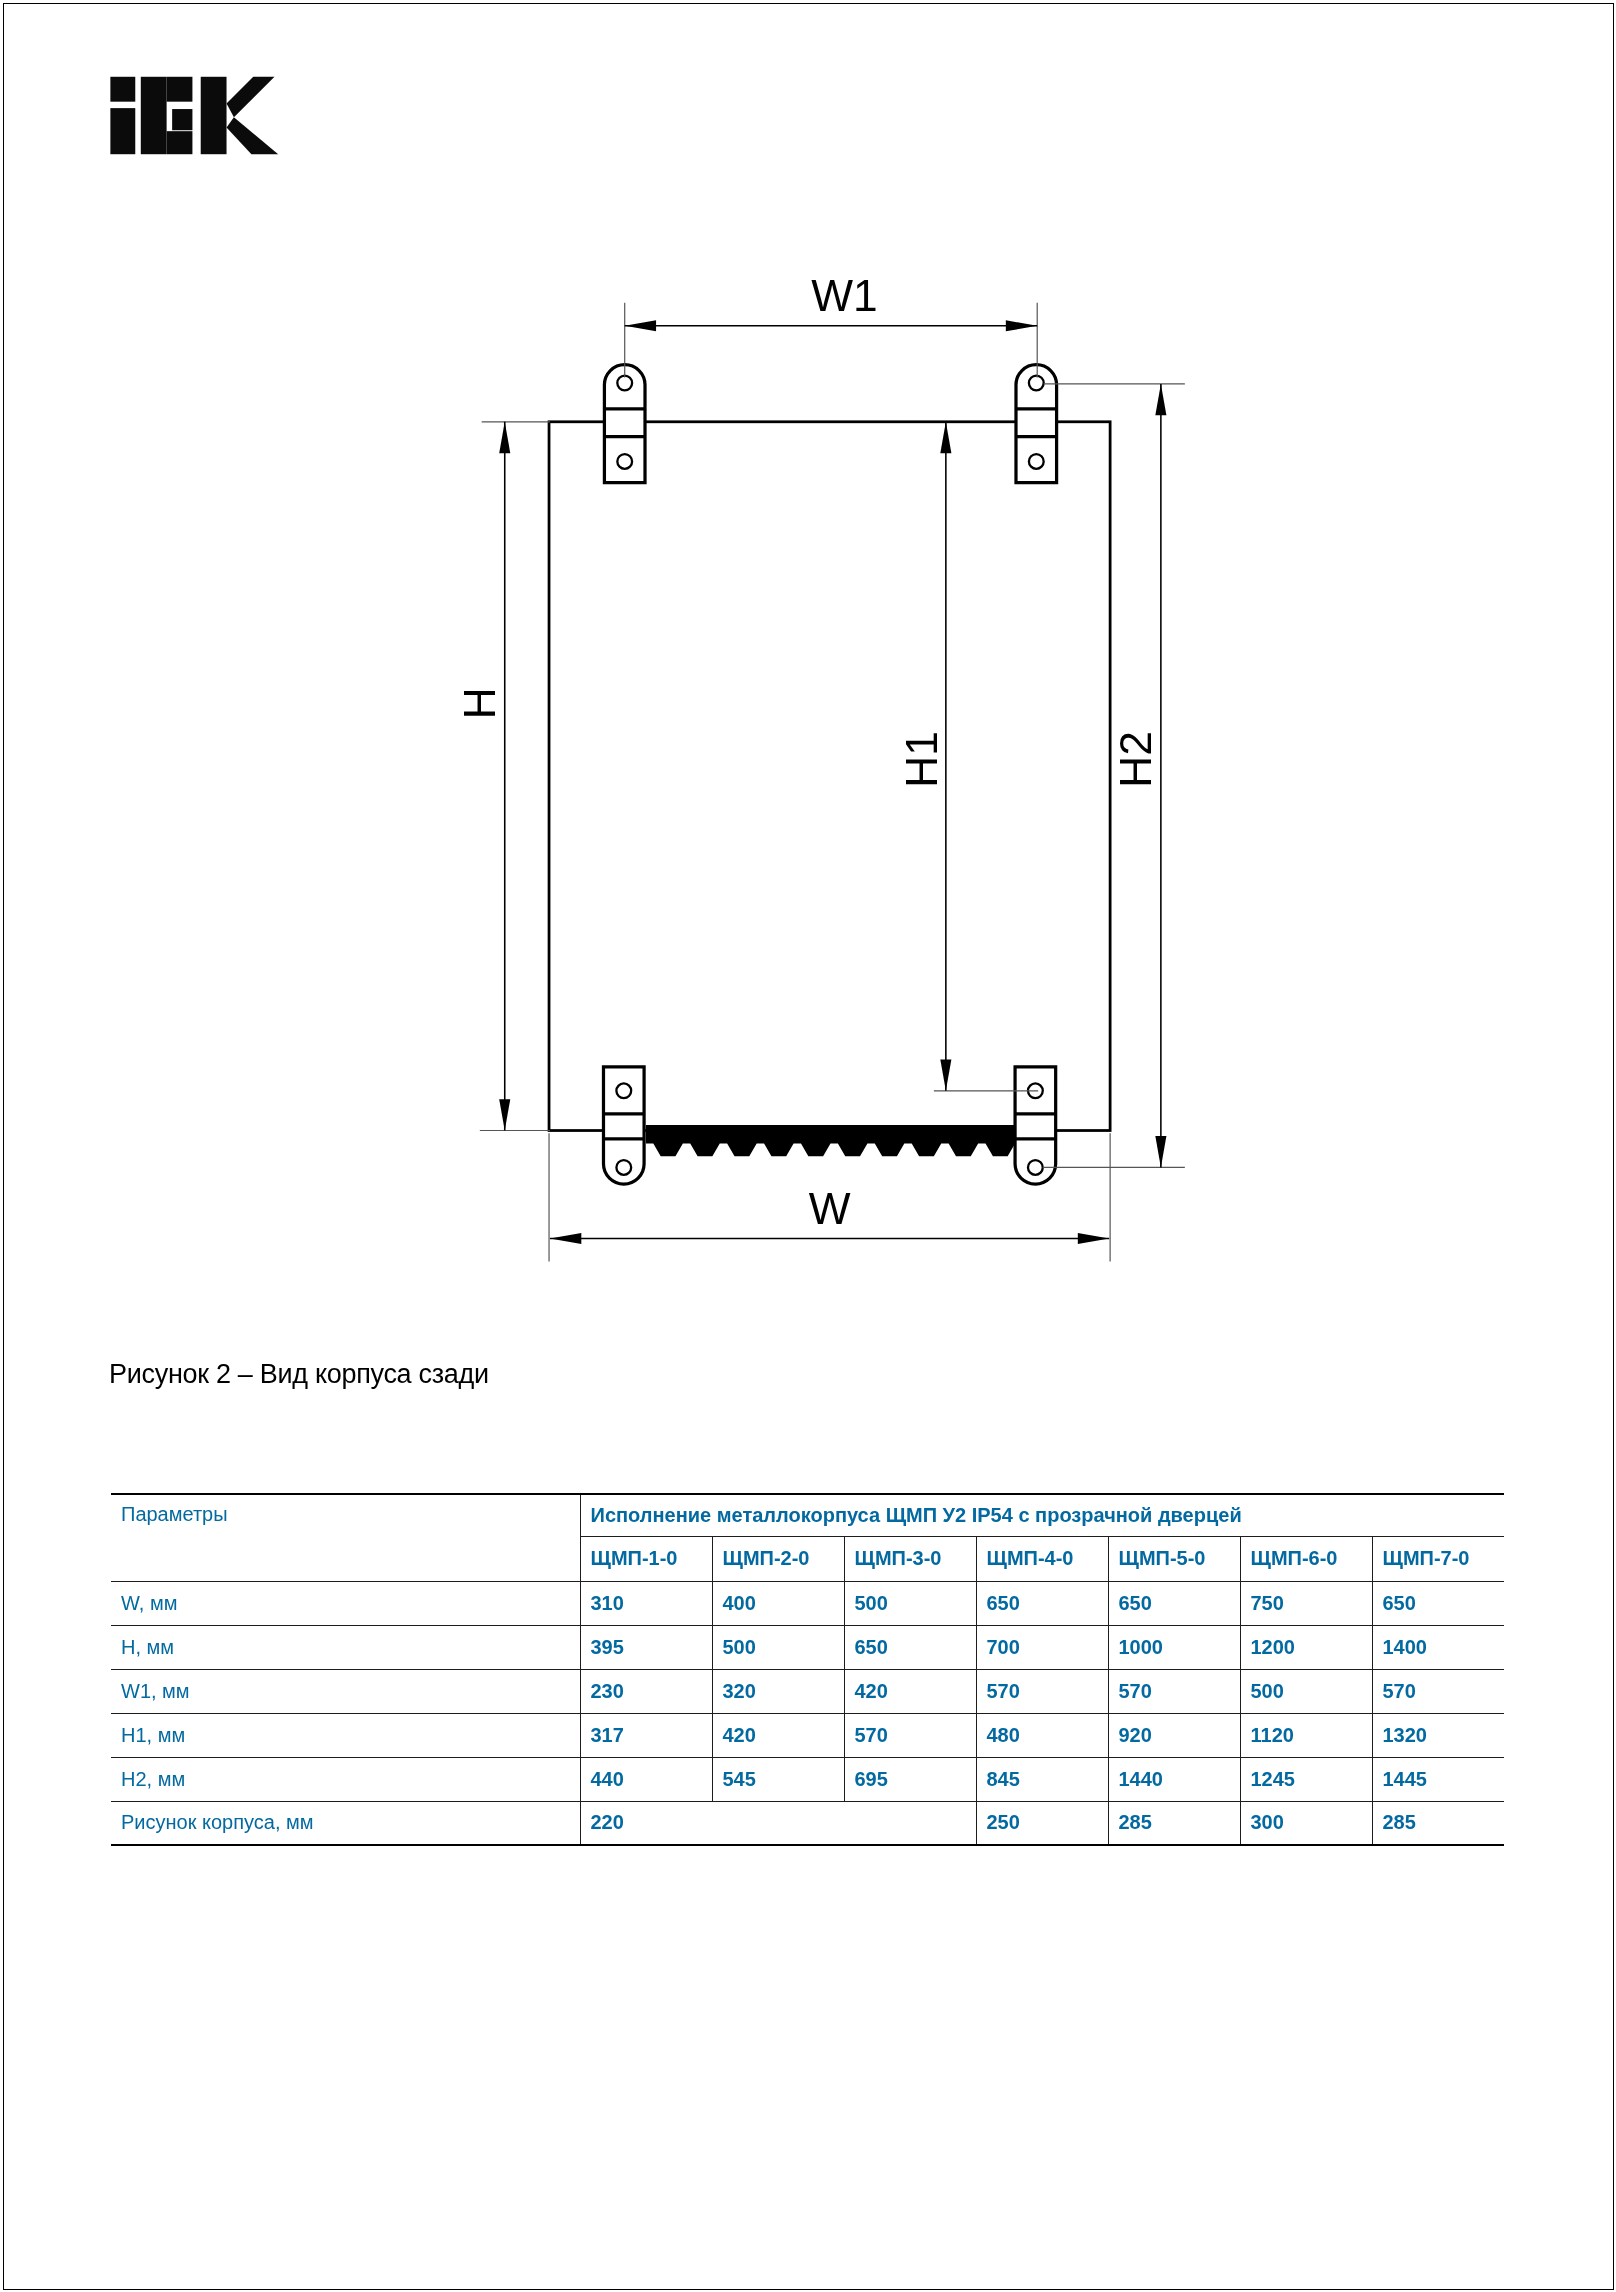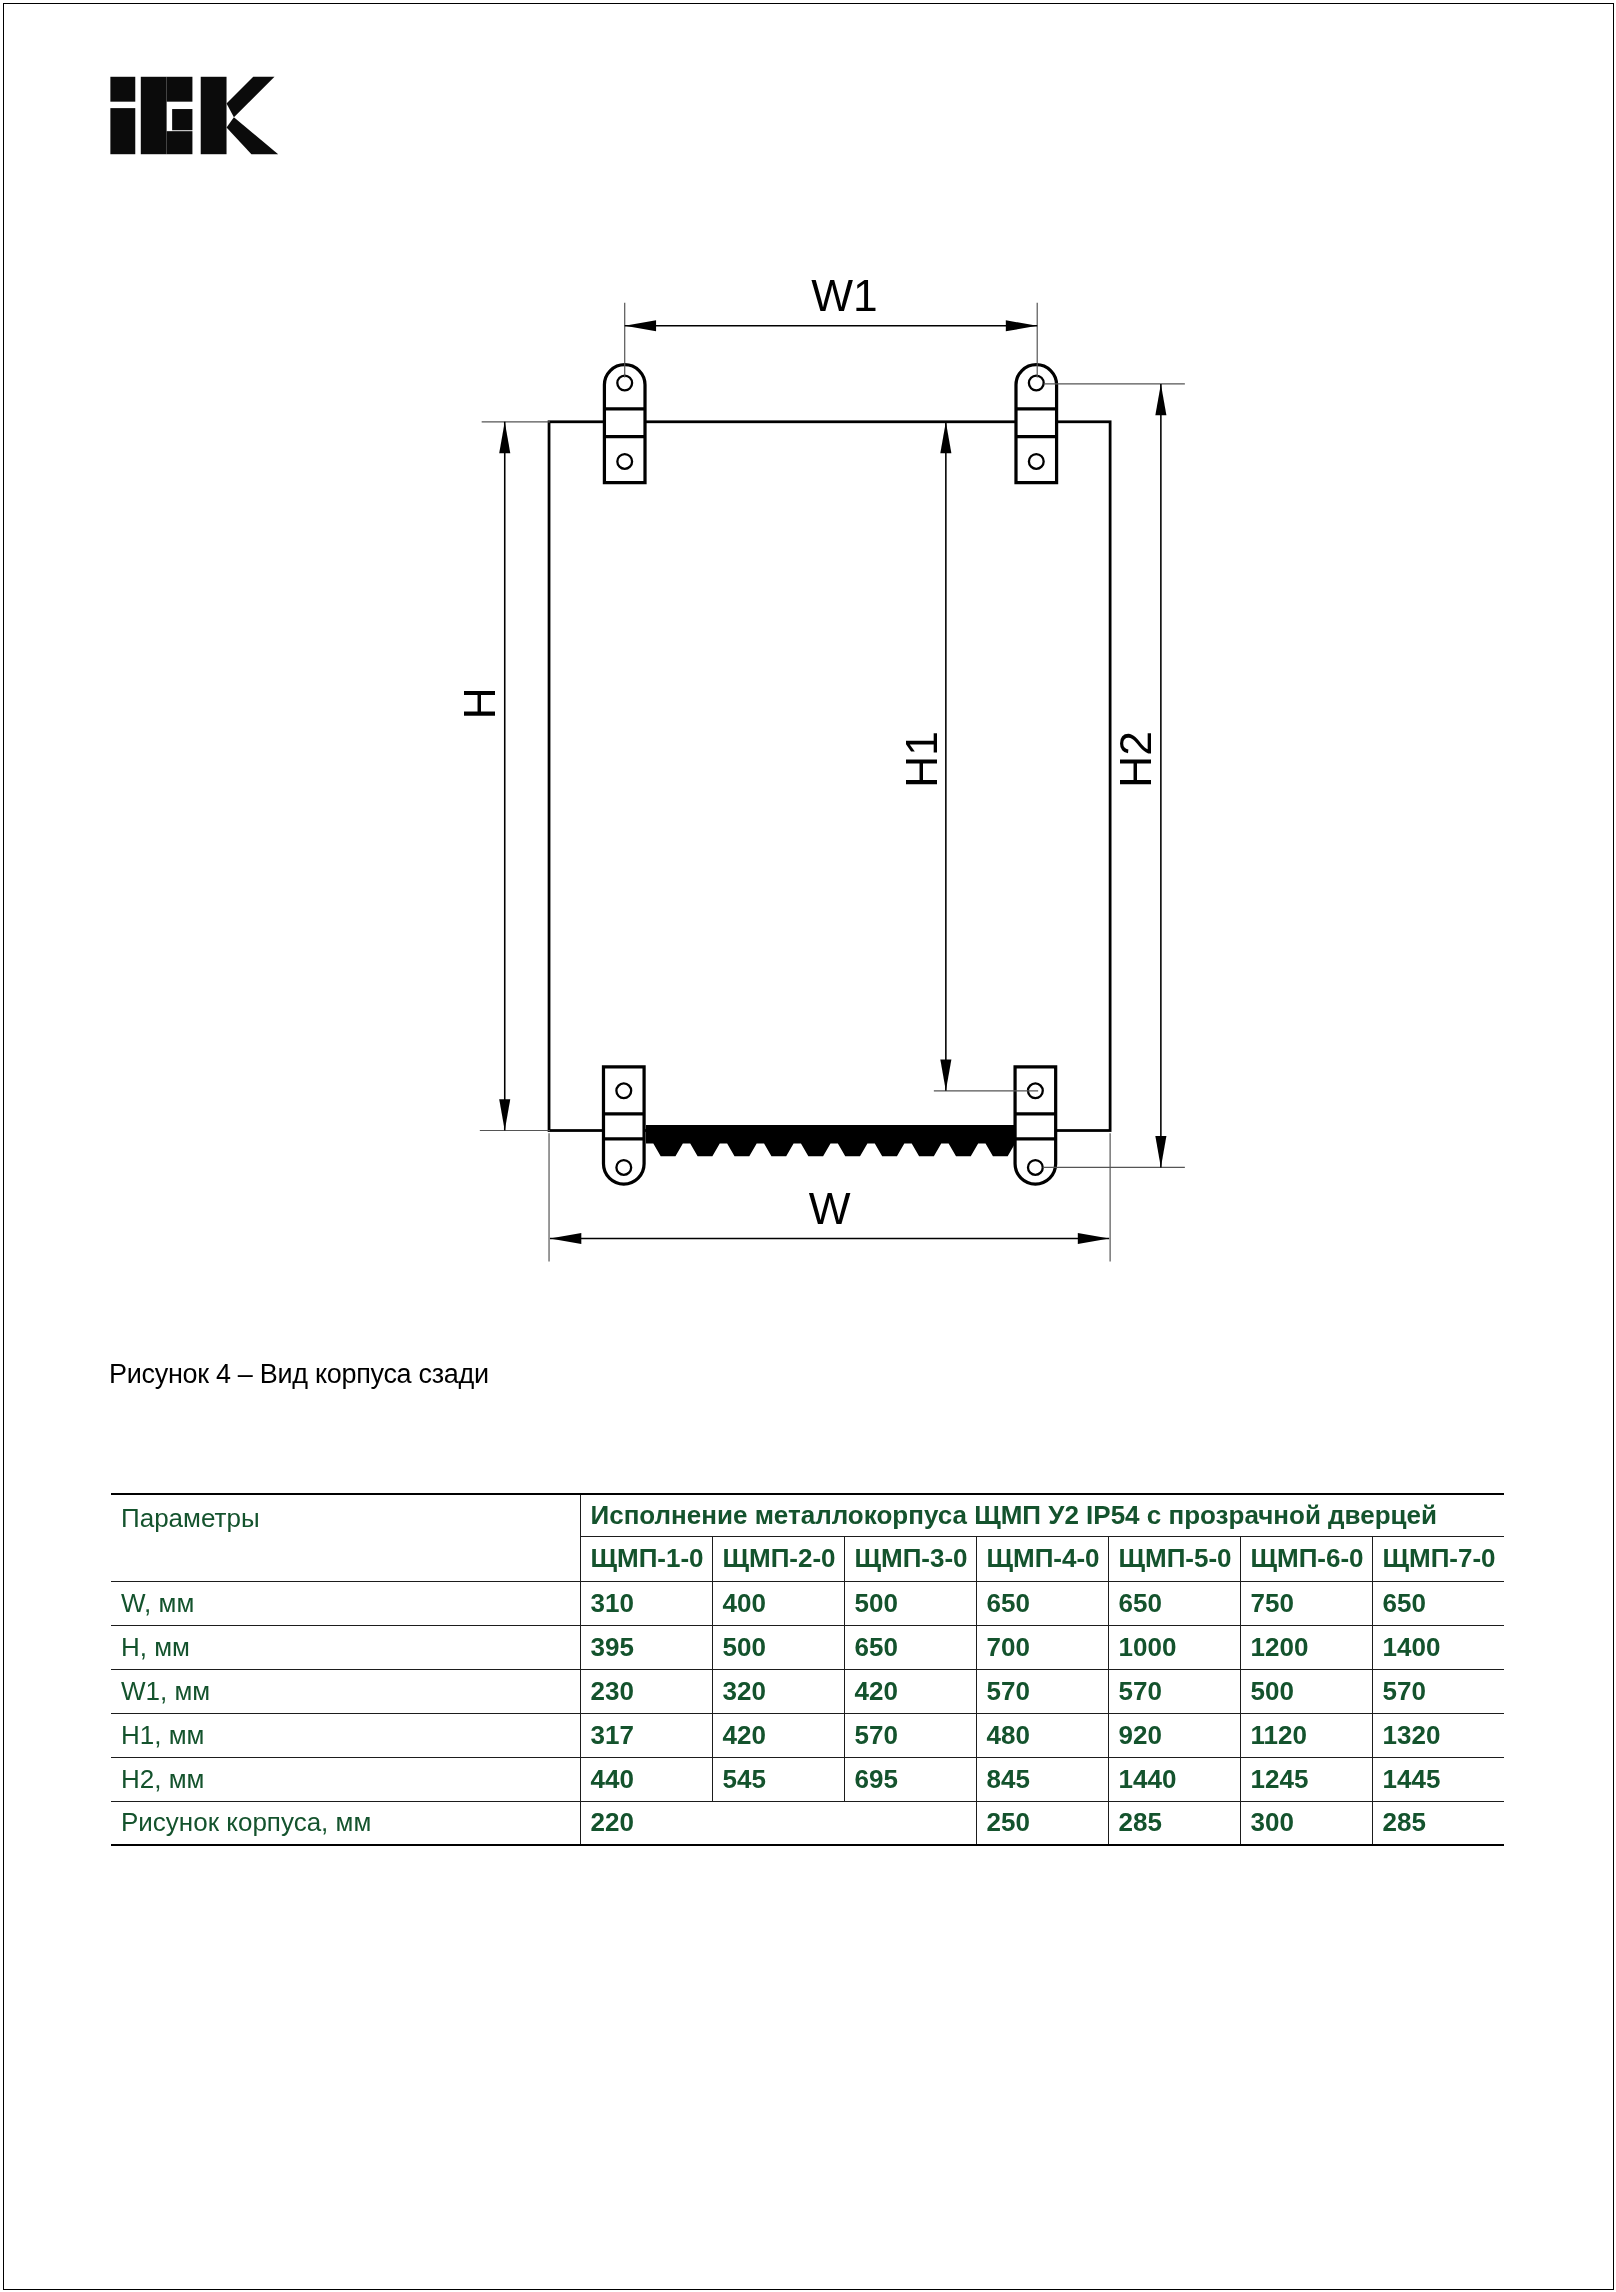--- a/index.html
+++ b/index.html
@@ -27,22 +27,22 @@
     position:absolute; left:109px; top:1359px;
     font-size:27px;
     letter-spacing:-0.3px;
     white-space:nowrap;
   }
   .spec-table {
     position:absolute; left:111px; top:1493px;
     width:1393px;
     border-collapse:collapse;
     table-layout:fixed;
-    font-size:26px;
-    color:#14532d;
+    font-size:20px;
+    color:#0369a1;
   }
   .spec-table col.c-param { width:469px; }
   .spec-table col.c-model { width:132px; }
   .spec-table th, .spec-table td {
     font-weight:normal;
     text-align:left;
     vertical-align:middle;
     padding:1.8px 3.7px 1.8px 10px;
     white-space:nowrap;
     overflow:hidden;
@@ -153,21 +153,21 @@
     <polygon points="1202,1342 1168,1336 1168,1348"></polygon>
   </g>
 
   <text class="dim-label" x="915" y="337" text-anchor="middle">W1</text>
   <text class="dim-label" x="899" y="1326" text-anchor="middle">W</text>
   <text class="dim-label" text-anchor="middle" transform="translate(536,762) rotate(-90)">H</text>
   <text class="dim-label" text-anchor="middle" transform="translate(1015,823) rotate(-90)">H1</text>
   <text class="dim-label" text-anchor="middle" transform="translate(1247,823) rotate(-90)">H2</text>
 </svg>
 
-<div class="figure-caption">Рисунок 4 – Вид корпуса сзади</div>
+<div class="figure-caption">Рисунок 2 – Вид корпуса сзади</div>
 
 <table class="spec-table">
   <colgroup>
     <col class="c-param">
     <col class="c-model">
       <col class="c-model">
       <col class="c-model">
       <col class="c-model">
     <col class="c-model">
       <col class="c-model">

